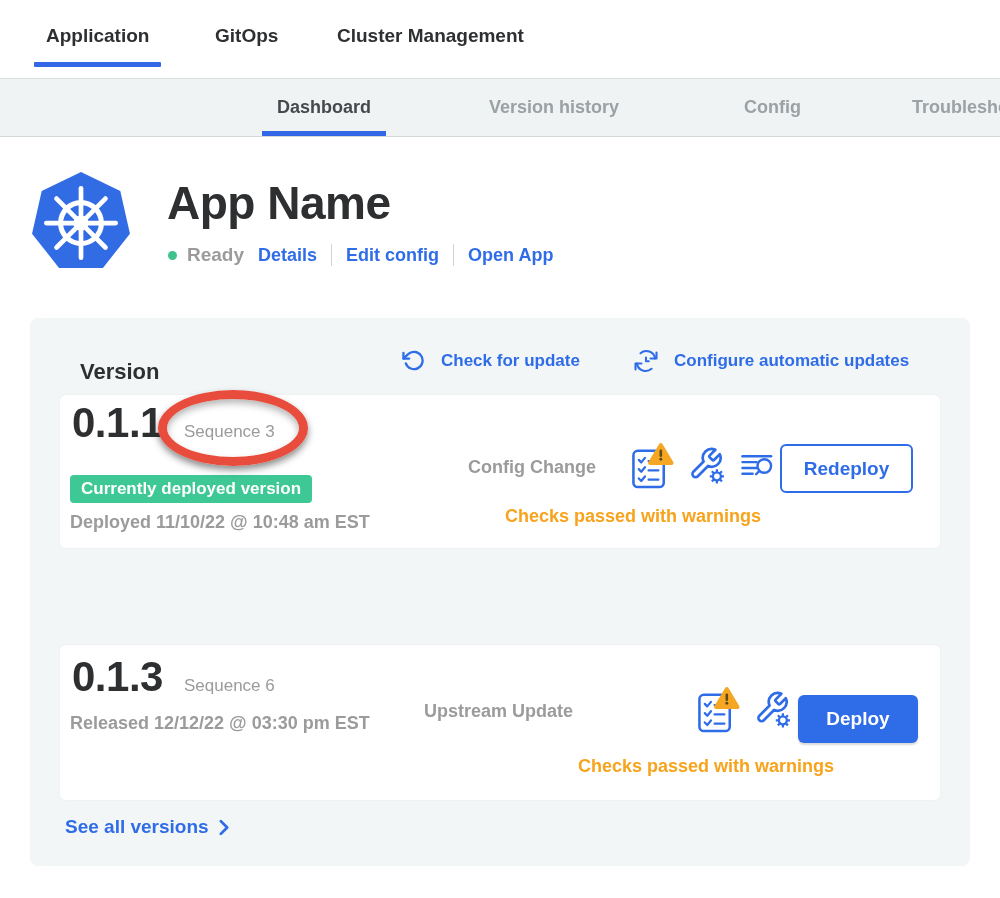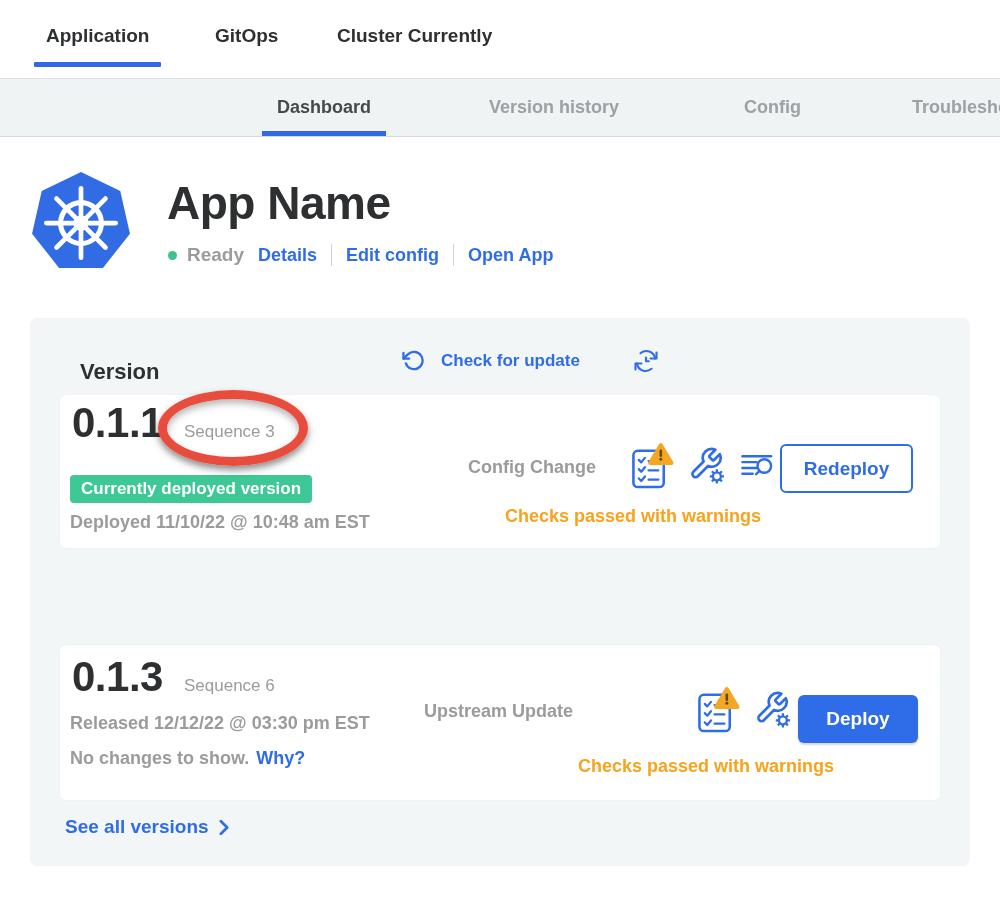--- a/index.html
+++ b/index.html
@@ -75,21 +75,21 @@
 <nav class="topnav">
   <div class="topnav-item active" style="left:34px;">
     <span>Application</span>
     <span class="tab-underline"></span>
   </div>
   <div class="topnav-item" style="left:203px;">
     <span>GitOps</span>
     <span class="tab-underline"></span>
   </div>
   <div class="topnav-item" style="left:325px;">
-    <span>Cluster Currently</span>
+    <span>Cluster Management</span>
     <span class="tab-underline"></span>
   </div>
 </nav>
 
 <nav class="subnav">
   <div class="subnav-item active" style="left:262px;">
     <span>Dashboard</span>
     <span class="tab-underline"></span>
   </div>
   <div class="subnav-item" style="left:474px;">
@@ -153,20 +153,21 @@
   <div class="panel-action" style="left:604px;">
     <span>
       <svg width="24" height="24" viewBox="0 0 24 24" fill="none" stroke="#2f6ce8" stroke-width="2.1" stroke-linecap="round" stroke-linejoin="round">
         <polyline points="22.5 3.5 22.5 9.5 16.5 9.5"></polyline>
         <path d="M21.2 9.5A9 9 0 0 0 6.5 4.2"></path>
         <polyline points="1.5 20.5 1.5 14.5 7.5 14.5"></polyline>
         <path d="M2.8 14.5a9 9 0 0 0 14.7 5.3"></path>
         <polyline points="12 8.5 12 12.2 14.8 12.2"></polyline>
       </svg>
     </span>
+    <span>Configure automatic updates</span>
   </div>
 
   <div class="vcard" style="top:77px;height:153px;">
     <div class="annotation-ellipse"></div>
     <div class="ver-number" style="left:12px;top:4px;">0.1.1</div>
     <div class="ver-seq" style="left:124px;top:27px;">Sequence 3</div>
     <div class="badge" style="left:10px;top:80px;">Currently deployed version</div>
     <div class="meta" style="left:10px;top:117px;">Deployed 11/10/22 @ 10:48 am EST</div>
     <div class="source" style="left:368px;top:62px;margin-left:40px;">Config Change</div>
 
@@ -212,24 +213,20 @@
 
     <button class="btn btn-outline" style="left:720px;top:49px;">Redeploy</button>
     <div class="checks" style="left:445px;top:111px;">Checks passed with warnings</div>
   </div>
 
 
   <div class="vcard" style="top:327px;height:155px;">
     <div class="ver-number" style="left:12px;top:8px;">0.1.3</div>
     <div class="ver-seq" style="left:124px;top:31px;">Sequence 6</div>
     <div class="meta" style="left:10px;top:68px;">Released 12/12/22 @ 03:30 pm EST</div>
-    <div class="no-changes" style="left:10px;top:103px;">
-      <span>No changes to show.</span>
-      <a class="hlink" style="font-size:18px;">Why?</a>
-    </div>
     <div class="source" style="left:364px;top:56px;">Upstream Update</div>
 
     <div class="icon-row" style="left:636px;top:40px;height:50px;">
       <span class="icon-btn">
         <svg width="45" height="49" viewBox="0 0 46 50" fill="none">
           <rect x="3.5" y="9" width="31" height="37" rx="4.5" fill="#fff" stroke="#2f6ce8" stroke-width="2.6"></rect>
           <g stroke="#2f6ce8" stroke-width="2.3" stroke-linecap="round" stroke-linejoin="round">
             <path d="M9 18.2l2.5 2.6 3.8-4.6"></path>
               <line x1="19" y1="19.5" x2="29" y2="19.5"></line>
             <path d="M9 27.7l2.5 2.6 3.8-4.6"></path>

